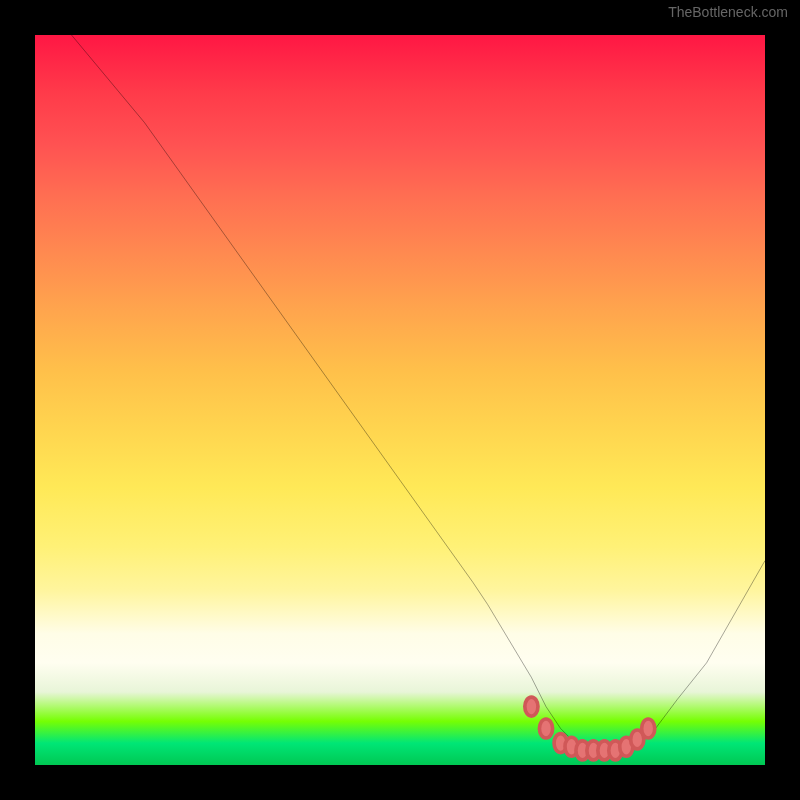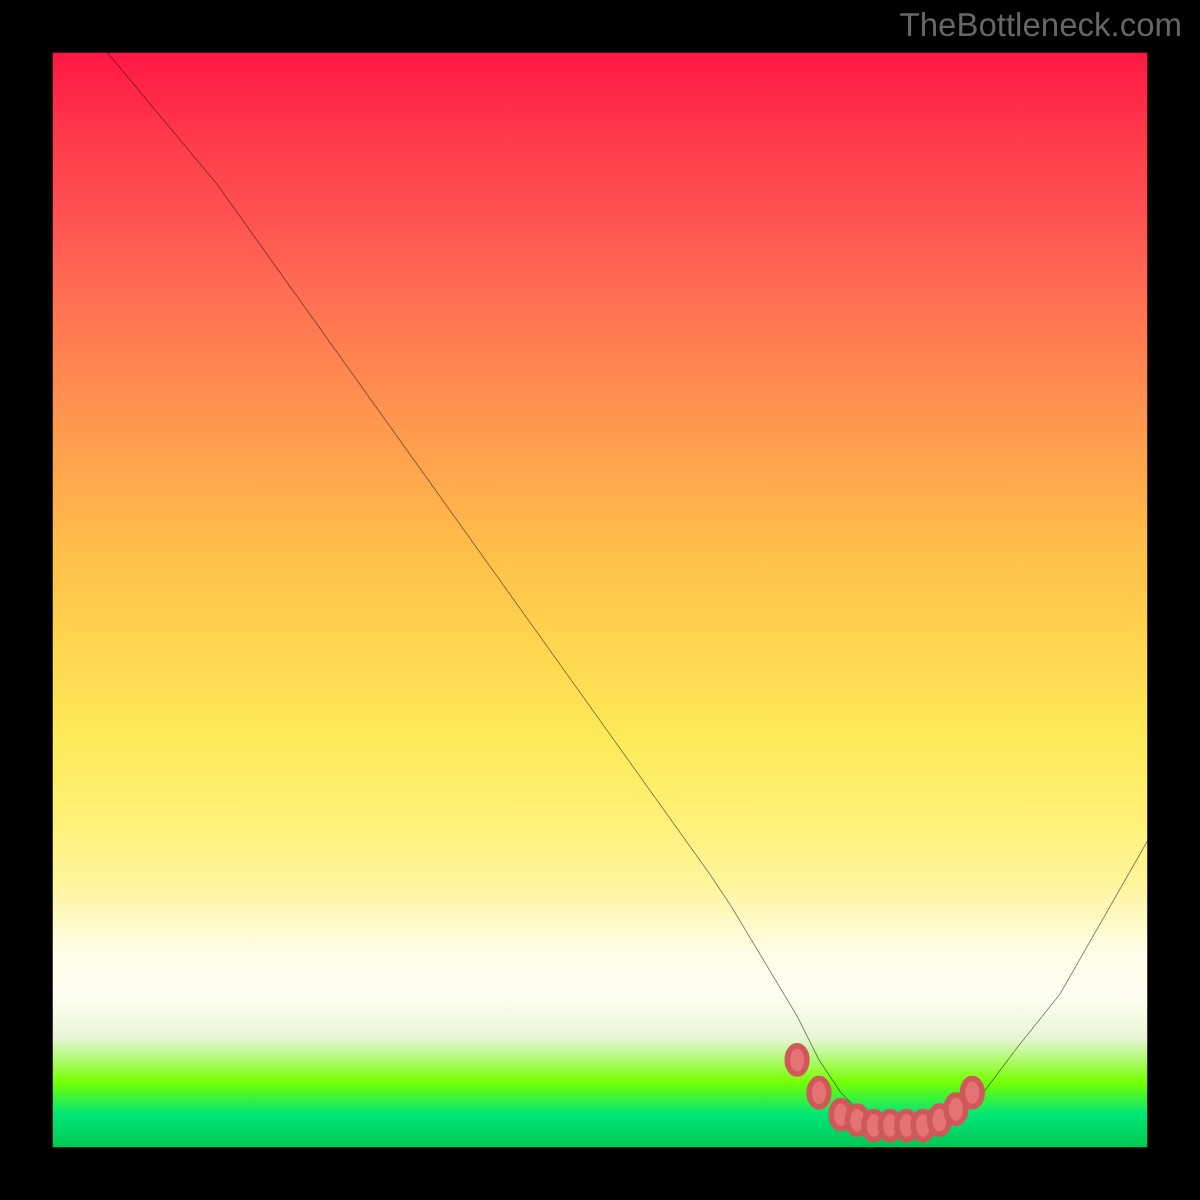--- a/index.html
+++ b/index.html
@@ -8,21 +8,21 @@
     height: 800px;
     background: #000;
     position: relative;
     font-family: Arial, sans-serif;
   }
   .watermark {
     position: absolute;
     top: 4px;
     right: 12px;
     color: #666;
-    font-size: 22px;
+    font-size: 14px;
     font-weight: normal;
     z-index: 10;
   }
   .plot-area {
     position: absolute;
     left: 35px;
     top: 35px;
     width: 730px;
     height: 730px;
     overflow: hidden;

